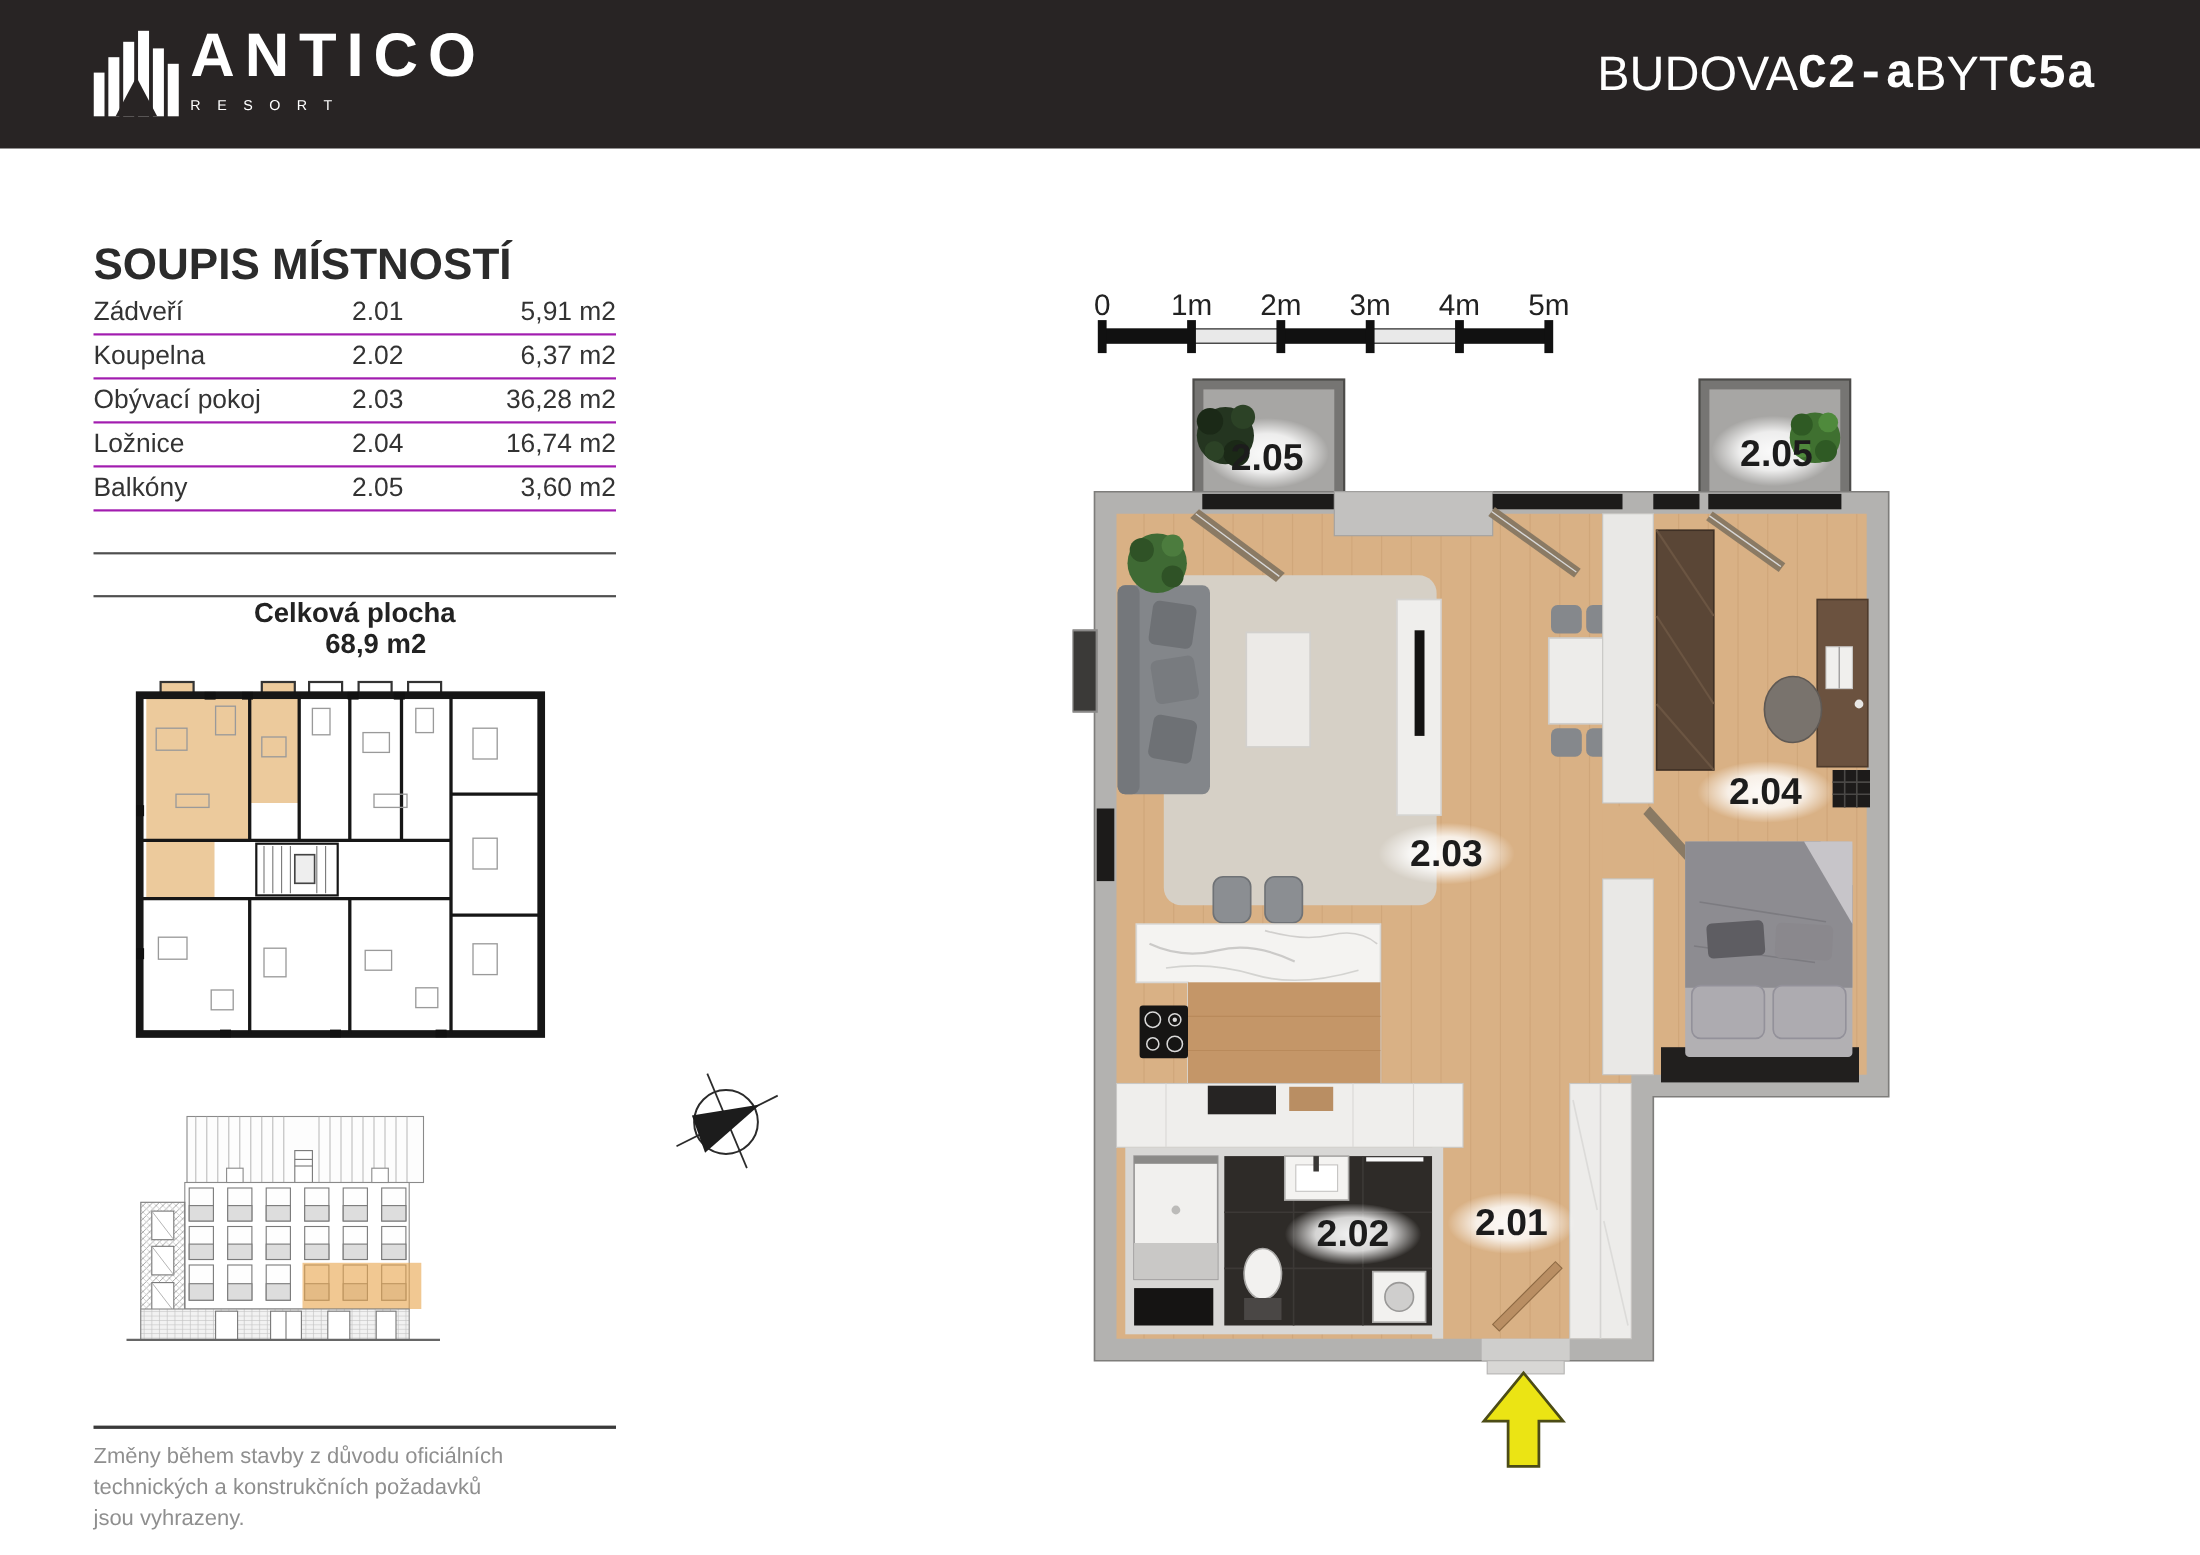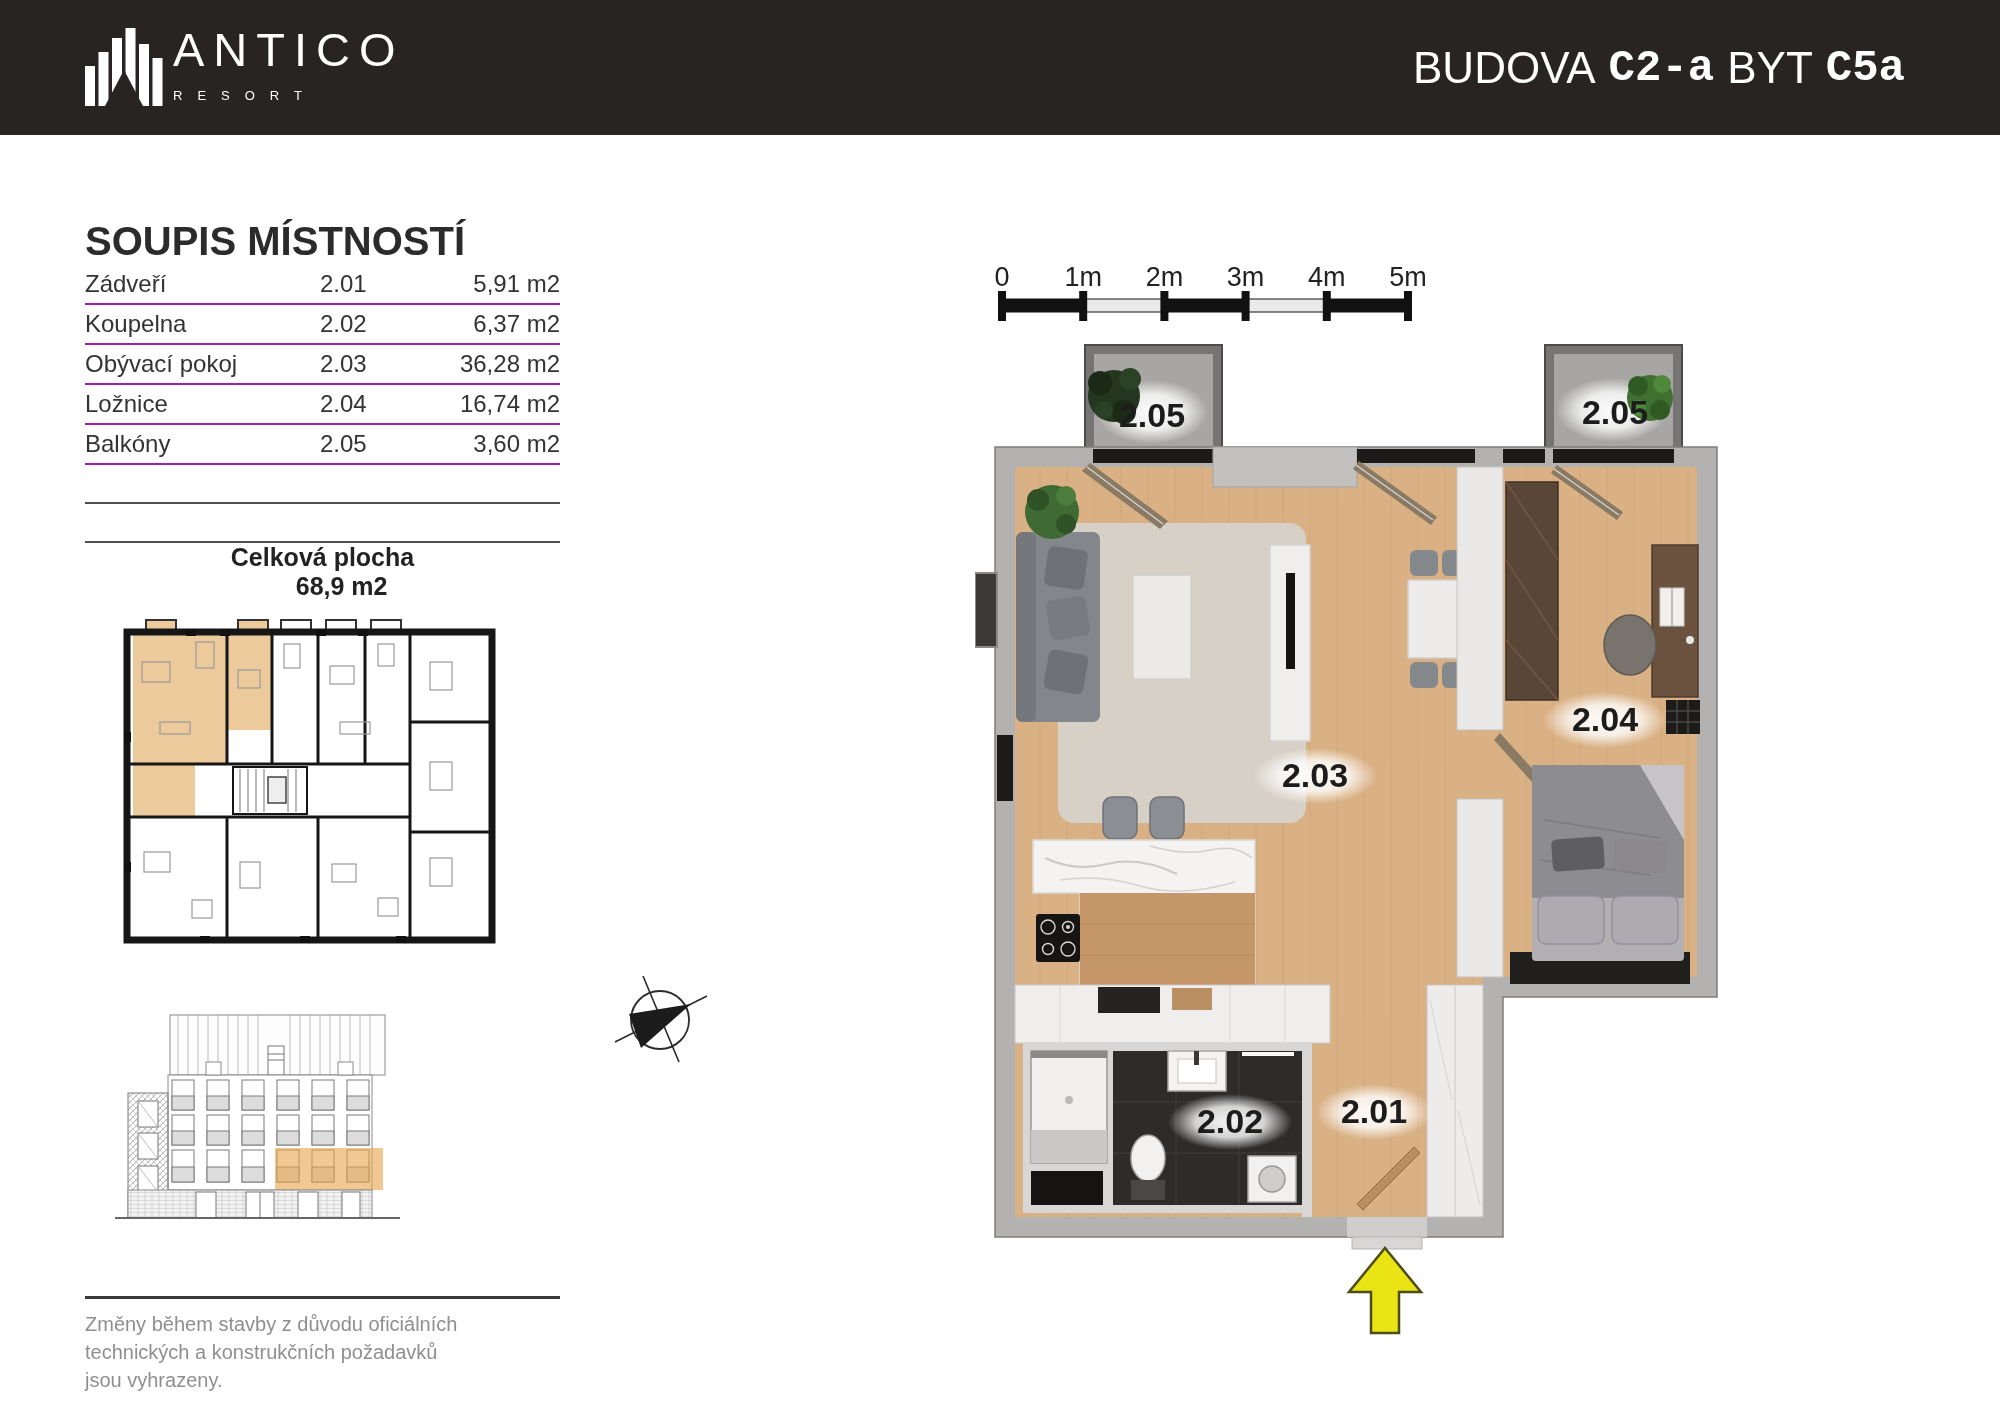--- a/index.html
+++ b/index.html
@@ -2,24 +2,24 @@
 <html><head>
 <meta charset="utf-8">
 <style>
   html,body{margin:0;padding:0;background:#ffffff;}
   #page{position:relative;width:2000px;height:1414px;background:#ffffff;overflow:hidden;
         font-family:"Liberation Sans","DejaVu Sans",sans-serif;color:#2e2e2e;}
   
   #header{position:absolute;left:0;top:0;width:2000px;height:135px;background:#282424;}
   #logo{position:absolute;left:85px;top:24px;display:flex;align-items:flex-start;}
   #logo-text{margin-left:10px;color:#fff;}
-  #logo-name{font-size:47px;letter-spacing:9px;font-weight:400;line-height:52px;}
+  #logo-name{font-size:56px;letter-spacing:9px;font-weight:700;line-height:52px;}
   #logo-sub{font-size:13px;letter-spacing:15px;font-weight:400;margin-top:12px;}
   #header-title{position:absolute;right:95px;top:0;height:135px;display:flex;align-items:center;
-                gap:13px;color:#fff;font-size:44px;}
+                gap:0;color:#fff;font-size:44px;}
   #header-title .b{font-weight:700;font-family:Liberation Mono, monospace;}
   
   #room-list-title{position:absolute;left:85px;top:219px;font-size:40px;font-weight:700;color:#2b2b2b;}
   #room-table{position:absolute;left:85px;top:265px;width:475px;}
   .r-row{display:flex;align-items:center;height:38px;border-bottom:2px solid #a21caf;font-size:24px;color:#333;}
   .r-name{flex:1;text-align:left;}
   .r-num{width:110px;text-align:left;}
   .r-area{width:130px;text-align:right;}
   .r-empty{height:37px;border-bottom:2px solid #4f4f4f;}
   .r-total{display:flex;align-items:center;height:44px;font-size:25px;font-weight:700;color:#222;flex-direction:column;}

